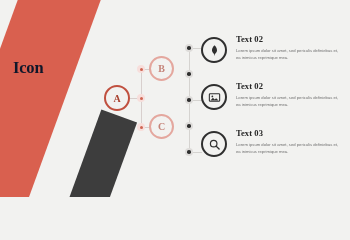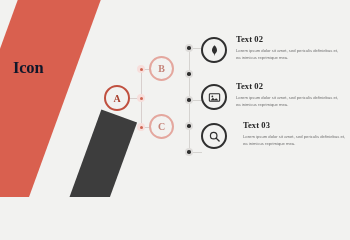--- a/index.html
+++ b/index.html
@@ -210,21 +210,21 @@
   .item {
     position: absolute;
     left: 0;
     width: 146px;
     height: 40px;
     display: flex;
     align-items: flex-start;
   }
   .item-1 { top: 0px; }
   .item-2 { top: 47px; }
-  .item-3 { top: 86px; justify-content: space-between; }
+  .item-3 { top: 94px; }
 
   .badge {
     flex: 0 0 auto;
     width: 26px;
     height: 26px;
     border-radius: 50%;
     border: 2px solid #2f2f2f;
     background: #f2f2f0;
     box-sizing: border-box;
     display: flex;

